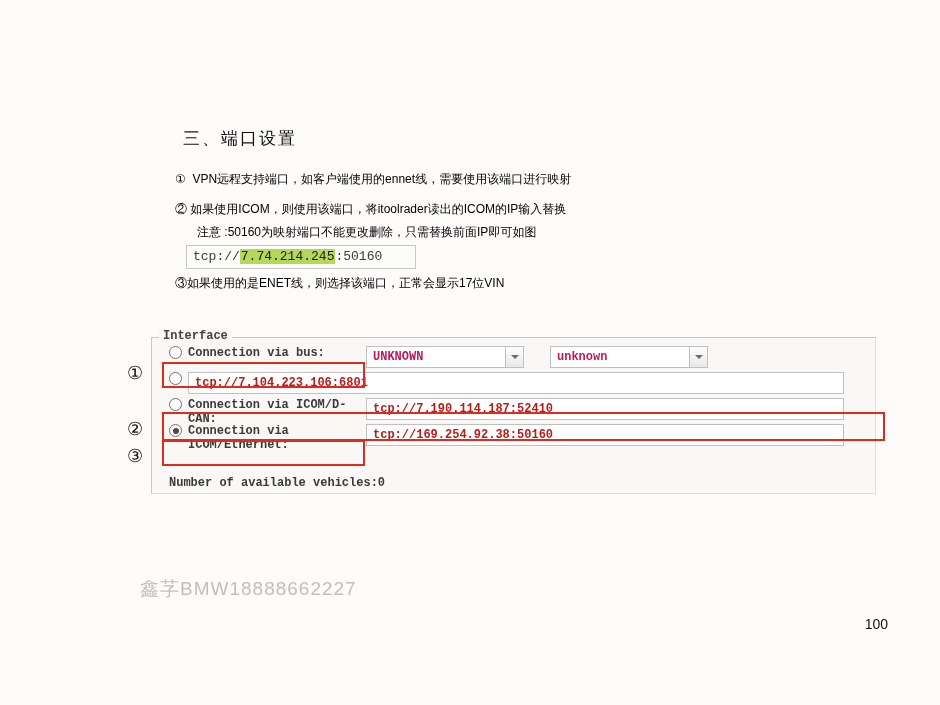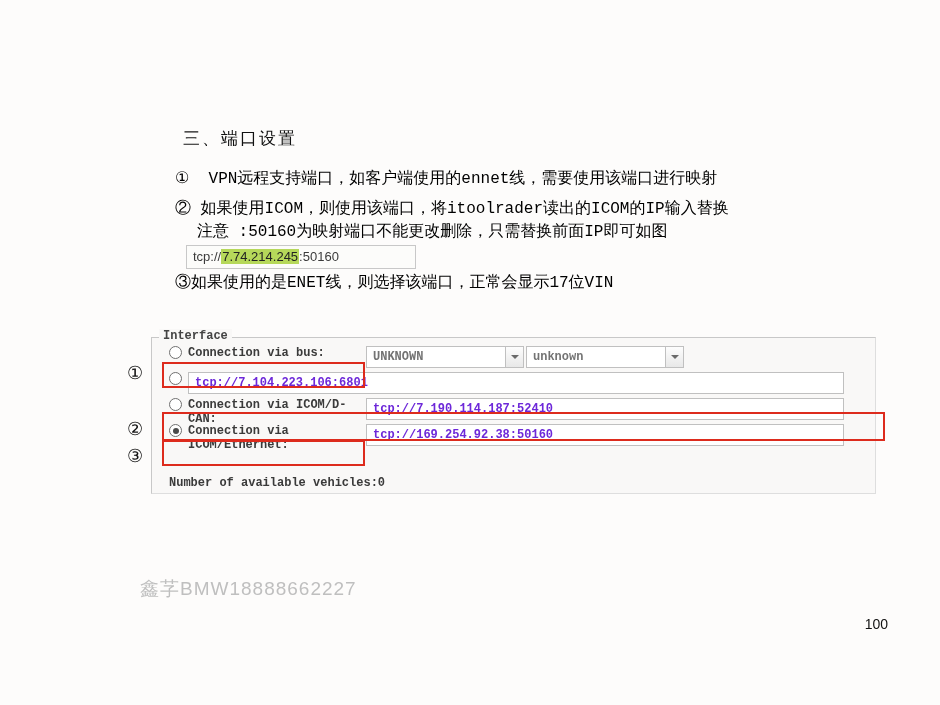--- a/index.html
+++ b/index.html
@@ -22,39 +22,39 @@
   .section-title {
     position: absolute;
     left: 183px;
     top: 127px;
     font-size: 17px;
     letter-spacing: 2px;
   }
   .body-text {
     position: absolute;
     left: 175px;
-    font-size: 16px;
+    font-size: 12px;
     line-height: 23px;
-    font-family: Liberation Mono, monospace;
+    font-family: Liberation Sans, sans-serif;
     color: #000;
     white-space: pre;
   }
   .line1 { top: 168px; }
   .line2 { top: 198px; }
   .line2b { top: 221px; left: 197px; }
   .line3 { top: 272px; }
   .tcp-box {
     position: absolute;
     left: 186px;
     top: 245px;
     width: 222px;
     height: 22px;
     border: 1px solid #c8c8c8;
     background: #fcfcfa;
-    font-family: Liberation Sans, sans-serif;
+    font-family: Liberation Mono, monospace;
     font-size: 13px;
     line-height: 22px;
     padding-left: 6px;
     color: #3b3b3b;
   }
   .tcp-box .hl {
     background: #b6d85a;
     color: #222;
     padding: 0 1px;
   }
@@ -134,31 +134,31 @@
   }
   .row .lbl.disabled { color: #9a9a9a; }
   .row .field {
     flex: 1;
     height: 20px;
     border: 1px solid #c0c0c0;
     background: #fff;
     padding-left: 6px;
     line-height: 20px;
     margin-right: 4px;
-    color: #6d28d9;
+    color: #b91c1c;
   }
   .row .combo {
     height: 20px;
     border: 1px solid #c0c0c0;
     background: #fff;
     padding-left: 6px;
     line-height: 20px;
     position: relative;
-    color: #737373;
-    margin-right: 2px;
+    color: #be185d;
+    margin-right: 26px;
   }
   .combo .combo-btn {
     position: absolute;
     right: 0; top: 0; bottom: 0; width: 17px;
     border-left: 1px solid #c0c0c0;
     background: linear-gradient(#fdfdfd,#e8e8e8);
   }
   .combo .combo-btn::after {
     content: "";
     position: absolute;

